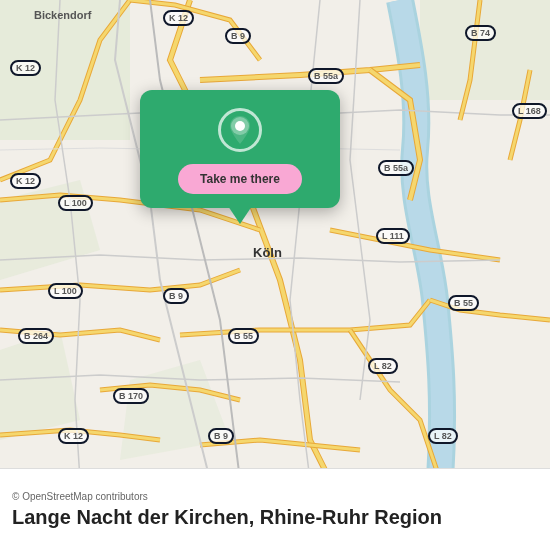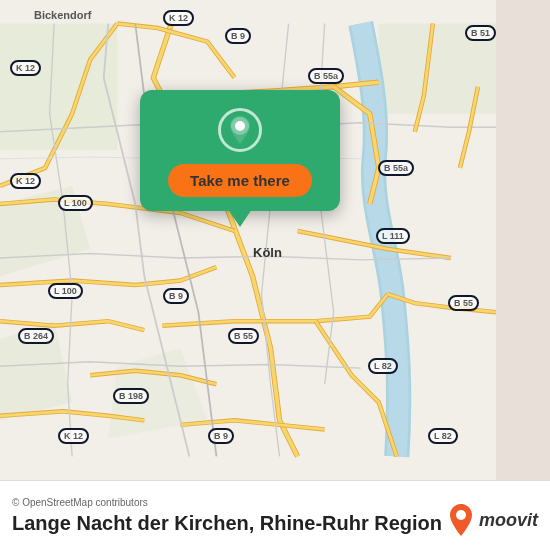--- a/index.html
+++ b/index.html
@@ -7,21 +7,21 @@
       width: 550px;
       height: 550px;
       overflow: hidden;
       font-family: Arial, sans-serif;
       position: relative;
       background: #e8e0d8;
     }
 
     
     #map-container {
-      width: 496px;
+      width: 550px;
       height: 480px;
       position: relative;
       overflow: hidden;
       background-color: #f2efe9;
     }
 
     
     .map-svg {
       width: 100%;
       height: 100%;
@@ -63,35 +63,35 @@
       height: 44px;
       border-radius: 50%;
       border: 3px solid rgba(255,255,255,0.7);
       display: flex;
       align-items: center;
       justify-content: center;
       margin-bottom: 12px;
     }
 
     .take-me-btn {
-      background: #f97316;
+      background: #f9a8d4;
       border: none;
       border-radius: 20px;
       padding: 8px 22px;
-      font-size: 15px;
+      font-size: 12px;
       font-weight: 600;
       color: #333;
       cursor: pointer;
       white-space: nowrap;
     }
 
     
     .bottom-bar {
       width: 550px;
-      height: 70px;
+      height: 82px;
       background: white;
       position: absolute;
       bottom: 0;
       left: 0;
       display: flex;
       flex-direction: column;
       justify-content: center;
       padding: 0 12px;
       border-top: 1px solid #ddd;
     }
@@ -232,21 +232,21 @@
     <span class="road-label" style="top:8px;left:30px;background:transparent;border:none;font-size:11px;color:#555;">Bickendorf</span>
 
     <span class="road-label" style="top:60px;left:10px;">K 12</span>
 
     <span class="road-label" style="top:28px;left:225px;">B 9</span>
 
     <span class="road-label" style="top:10px;left:163px;">K 12</span>
 
     <span class="road-label" style="top:68px;left:308px;">B 55a</span>
 
-    <span class="road-label" style="top:25px;left:465px;">B 51</span>
+    <span class="road-label" style="top:25px;left:465px;">B 74</span>
 
     <span class="road-label" style="top:160px;left:378px;">B 55a</span>
 
     <span class="road-label" style="top:195px;left:58px;">L 100</span>
 
     <span class="road-label" style="top:173px;left:10px;">K 12</span>
 
     <span class="road-label" style="top:228px;left:376px;">L 111</span>
 
     <span class="road-label" style="top:283px;left:48px;">L 100</span>
@@ -254,21 +254,21 @@
     <span class="road-label" style="top:288px;left:163px;">B 9</span>
 
     <span class="road-label" style="top:328px;left:228px;">B 55</span>
 
     <span class="road-label" style="top:295px;left:448px;">B 55</span>
 
     <span class="road-label" style="top:358px;left:368px;">L 82</span>
 
     <span class="road-label" style="top:328px;left:18px;">B 264</span>
 
-    <span class="road-label" style="top:388px;left:113px;">B 198</span>
+    <span class="road-label" style="top:388px;left:113px;">B 170</span>
 
     <span class="road-label" style="top:428px;left:58px;">K 12</span>
 
     <span class="road-label" style="top:428px;left:208px;">B 9</span>
 
     <span class="road-label" style="top:428px;left:428px;">L 82</span>
 
     <span class="road-label" style="top:103px;left:498px;margin-left:14px;">L 168</span>
   </div>
 
@@ -285,22 +285,13 @@
     </div>
     <button class="take-me-btn">Take me there</button>
   </div>
 
 </div>
 
 <div class="bottom-bar">
   <span class="attribution">© OpenStreetMap contributors</span>
   <span class="event-title">Lange Nacht der Kirchen, Rhine-Ruhr Region</span>
 
-  <div class="moovit-logo">
-    <div style="position:relative;width:22px;height:32px;margin-right:4px;">
-      <svg width="22" height="32" viewBox="0 0 22 32" xmlns="http://www.w3.org/2000/svg">
-        <path d="M11 0 C5,0 0,5 0,11 C0,19 11,32 11,32 C11,32 22,19 22,11 C22,5 17,0 11,0Z" fill="#f05a28"></path>
-        <circle cx="11" cy="11" r="5" fill="white"></circle>
-      </svg>
-    </div>
-    <span class="moovit-text">moovit</span>
-  </div>
 </div>
 
 </body></html>

